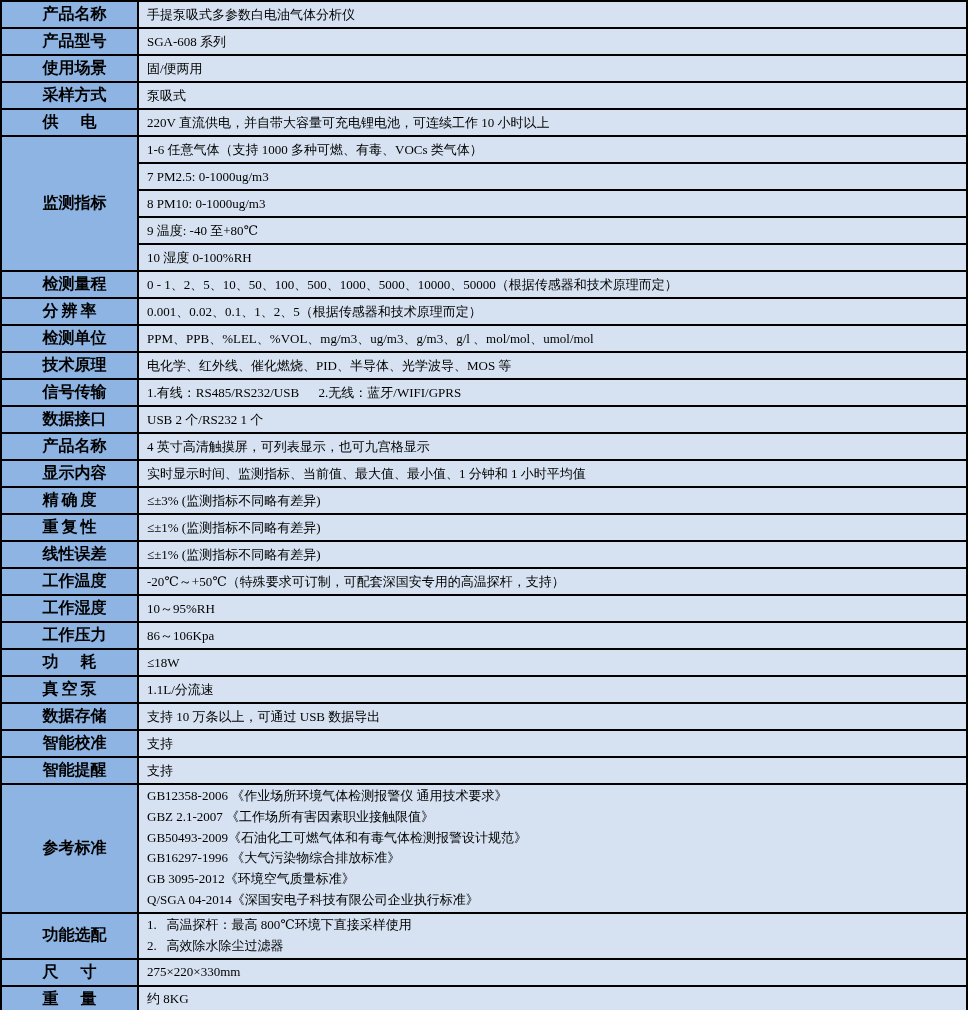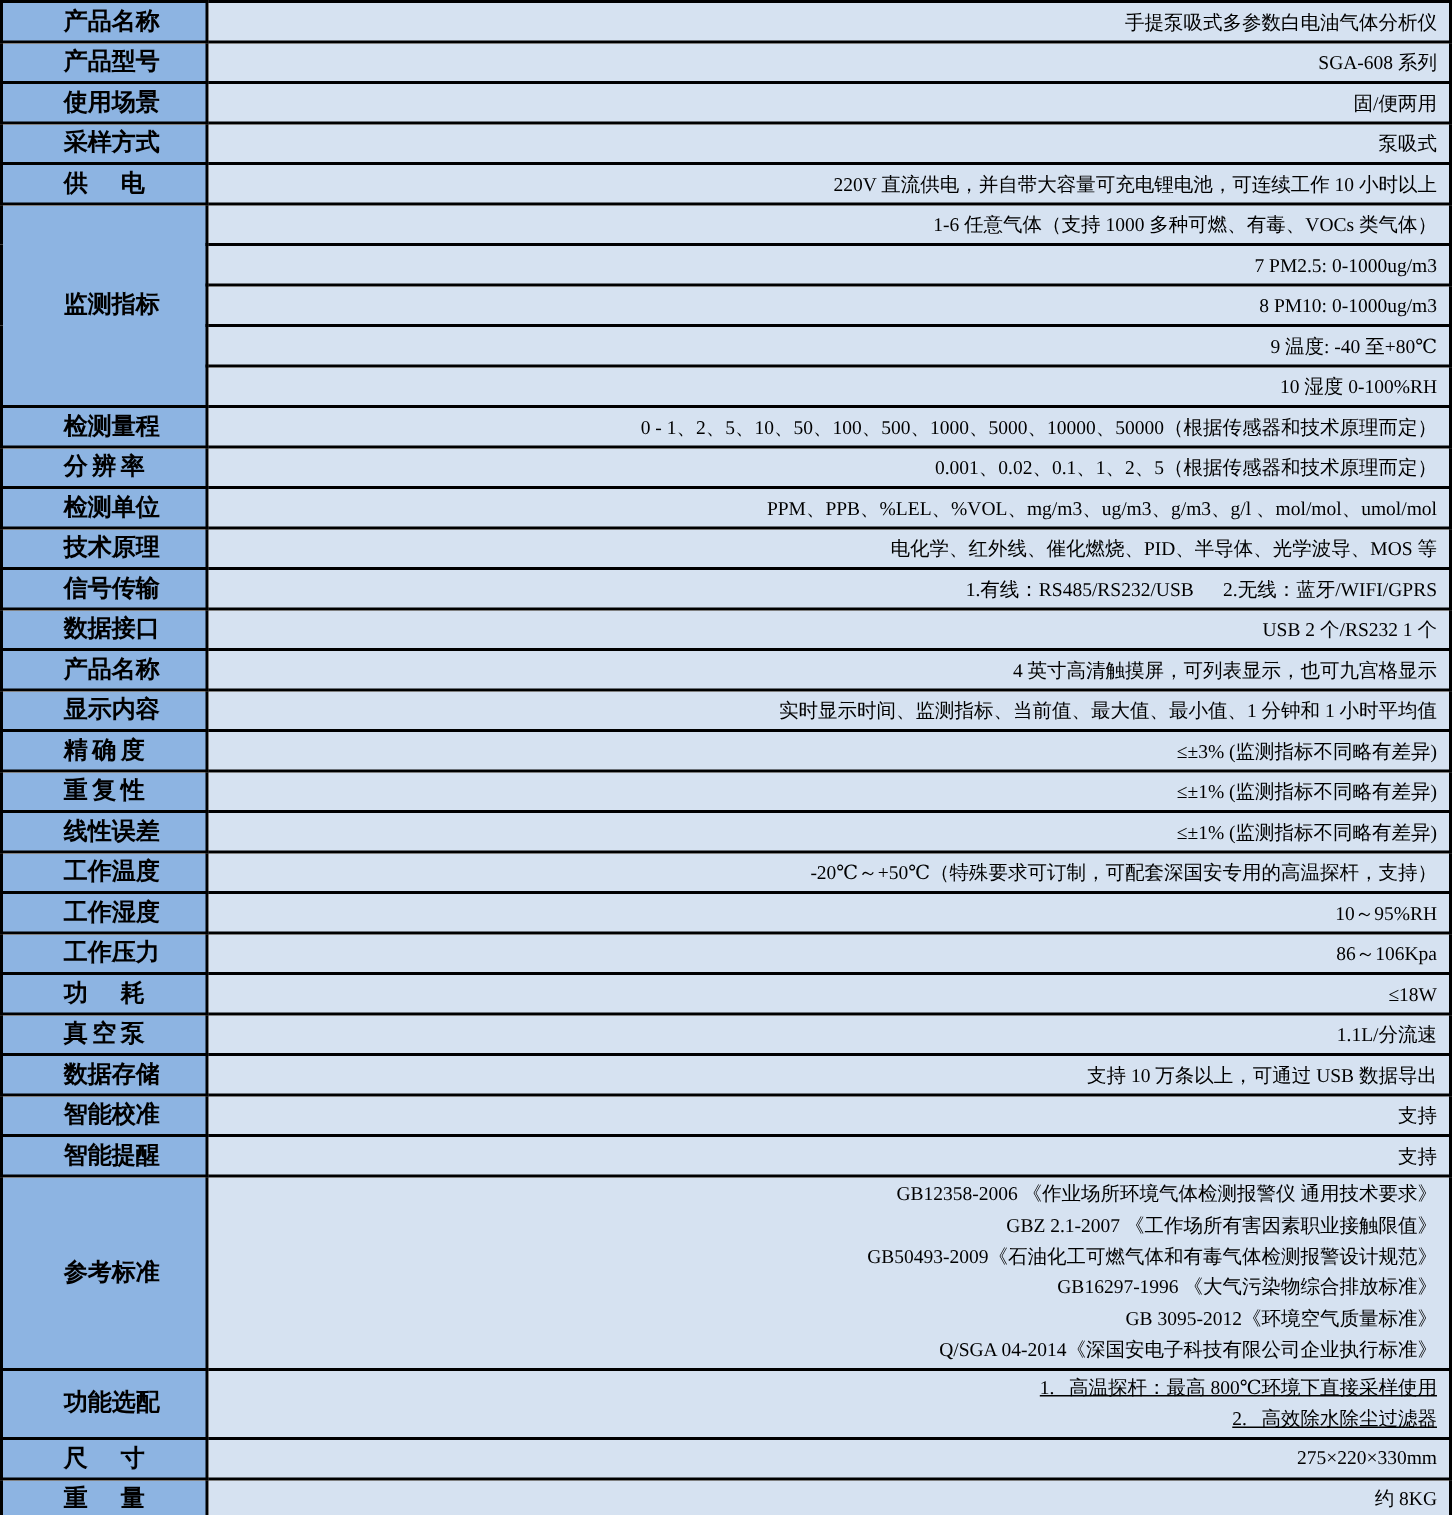--- a/index.html
+++ b/index.html
@@ -29,34 +29,32 @@
     font-weight:bold;
     font-size:16px;
     text-align:center;
     padding:0 10px;
   }
   table.spec td{
     background:var(--value-bg);
     font-size:13px;
     padding:1px 8px;
     white-space:pre-wrap;
-    text-align:right;
   }
   tr.row{height:27px;}
   .jlabel{
     display:inline-block;
     width:54px;
     text-align:justify;
     text-align-last:justify;
     white-space:nowrap;
   }
   td .line{
     line-height:20.8px;
     white-space:pre-wrap;
-    margin-left:28px;
   }
   td.multiline{padding:2px 8px;}
 </style>
 </head>
 <body>
 
 <table class="spec">
   <colgroup>
     <col style="width:137px">
     <col>
@@ -171,21 +169,21 @@
         <td>支持</td>
       </tr>
       <tr class="row">
         <th><span class="jlabel">智能提醒</span></th>
         <td>支持</td>
       </tr>
       <tr style="height: 127px;">
         <th><span class="jlabel">参考标准</span></th>
         <td class="multiline"><div class="line">GB12358-2006 《作业场所环境气体检测报警仪 通用技术要求》</div><div class="line">GBZ 2.1-2007 《工作场所有害因素职业接触限值》</div><div class="line">GB50493-2009《石油化工可燃气体和有毒气体检测报警设计规范》</div><div class="line">GB16297-1996 《大气污染物综合排放标准》</div><div class="line">GB 3095-2012《环境空气质量标准》</div><div class="line">Q/SGA 04-2014《深国安电子科技有限公司企业执行标准》</div></td>
       </tr>
-      <tr style="height: 46px; text-decoration: underline;">
+      <tr style="height: 46px;">
         <th><span class="jlabel">功能选配</span></th>
         <td class="multiline"><div class="line">1.   高温探杆：最高 800℃环境下直接采样使用</div><div class="line">2.   高效除水除尘过滤器</div></td>
       </tr>
       <tr class="row">
         <th><span class="jlabel">尺寸</span></th>
         <td>275×220×330mm</td>
       </tr>
       <tr class="row">
         <th><span class="jlabel">重量</span></th>
         <td>约 8KG</td>

